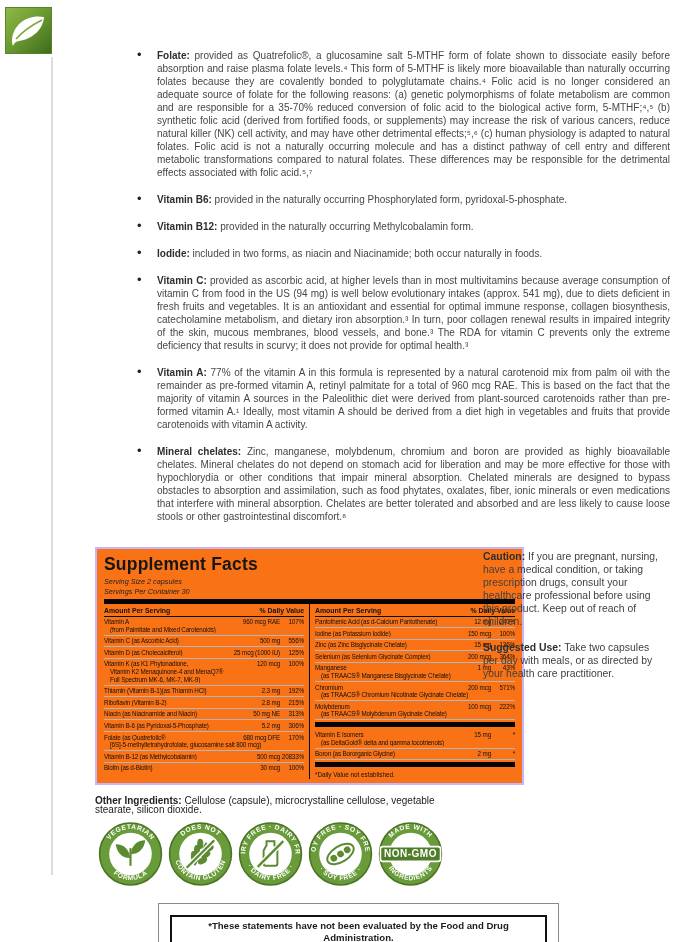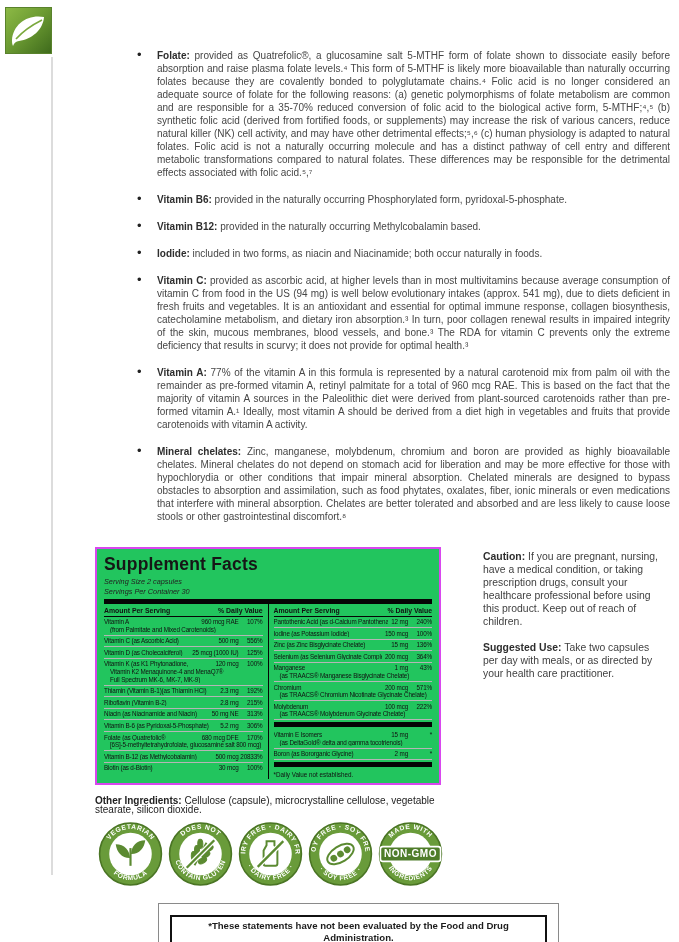--- a/index.html
+++ b/index.html
@@ -22,22 +22,22 @@
     position:relative;margin:0 0 14px 0;padding-left:28px;
     font-size:10px;line-height:13px;text-align:justify;color:#464646;
   }
   .bullets li::before{
     content:"\2022";position:absolute;left:8px;top:-1px;font-size:13px;color:#222;
   }
   .bullets .lead{font-weight:bold;color:#2e2e2e;}
 
   
   .sf-panel{
-    position:absolute;left:95px;top:547px;width:346px;box-sizing:border-box;
-    border:2px solid #d946ef;background:#22c55e;padding:5px 7px 4px 7px;color:#111;
+    position:absolute;left:95px;top:547px;width:429px;box-sizing:border-box;
+    border:2px solid #c4b5fd;background:#f97316;padding:5px 7px 4px 7px;color:#111;
   }
   .sf-title{font-size:17.5px;font-weight:800;letter-spacing:.2px;color:#161616;margin:0 0 2px 0;}
   .sf-serving{font-size:7.3px;line-height:9.5px;color:#222;font-style:italic;}
   .sf-bigbar{height:5px;background:#050505;margin-top:3px;}
   .sf-cols{display:flex;}
   .sf-col{flex:1 1 50%;min-width:0;}
   .sf-col.left{padding-right:5px;}
   .sf-col.right{border-left:1.6px solid #050505;padding-left:5px;}
   .sf-head{
     display:flex;justify-content:space-between;font-size:6.9px;font-weight:bold;
@@ -88,21 +88,21 @@
 <div class="vline"></div>
 
 <ul class="bullets" id="bullets">
     <li>
     <span class="lead">Folate: </span><span>provided as Quatrefolic®, a glucosamine salt 5-MTHF form of folate shown to dissociate easily before absorption and raise plasma folate levels.⁴ This form of 5-MTHF is likely more bioavailable than naturally occurring folates because they are covalently bonded to polyglutamate chains.⁴ Folic acid is no longer considered an adequate source of folate for the following reasons: (a) genetic polymorphisms of folate metabolism are common and are responsible for a 35-70% reduced conversion of folic acid to the biological active form, 5-MTHF;⁴,⁵ (b) synthetic folic acid (derived from fortified foods, or supplements) may increase the risk of various cancers, reduce natural killer (NK) cell activity, and may have other detrimental effects;⁵,⁶ (c) human physiology is adapted to natural folates. Folic acid is not a naturally occurring molecule and has a distinct pathway of cell entry and different metabolic transformations compared to natural folates. These differences may be responsible for the detrimental effects associated with folic acid.⁵,⁷</span>
   </li>
     <li>
     <span class="lead">Vitamin B6: </span><span>provided in the naturally occurring Phosphorylated form, pyridoxal-5-phosphate.</span>
   </li>
     <li>
-    <span class="lead">Vitamin B12: </span><span>provided in the naturally occurring Methylcobalamin based.</span>
+    <span class="lead">Vitamin B12: </span><span>provided in the naturally occurring Methylcobalamin form.</span>
   </li>
     <li>
     <span class="lead">Iodide: </span><span>included in two forms, as niacin and Niacinamide; both occur naturally in foods.</span>
   </li>
     <li>
     <span class="lead">Vitamin C: </span><span>provided as ascorbic acid, at higher levels than in most multivitamins because average consumption of vitamin C from food in the US (94 mg) is well below evolutionary intakes (approx. 541 mg), due to diets deficient in fresh fruits and vegetables. It is an antioxidant and essential for optimal immune response, collagen biosynthesis, catecholamine metabolism, and dietary iron absorption.³ In turn, poor collagen renewal results in impaired integrity of the skin, mucous membranes, blood vessels, and bone.³ The RDA for vitamin C prevents only the extreme deficiency that results in scurvy; it does not provide for optimal health.³</span>
   </li>
     <li>
     <span class="lead">Vitamin A: </span><span>77% of the vitamin A in this formula is represented by a natural carotenoid mix from palm oil with the remainder as pre-formed vitamin A, retinyl palmitate for a total of 960 mcg RAE. This is based on the fact that the majority of vitamin A sources in the Paleolithic diet were derived from plant-sourced carotenoids rather than pre-formed vitamin A.¹ Ideally, most vitamin A should be derived from a diet high in vegetables and fruits that provide carotenoids with vitamin A activity.</span>
   </li>

